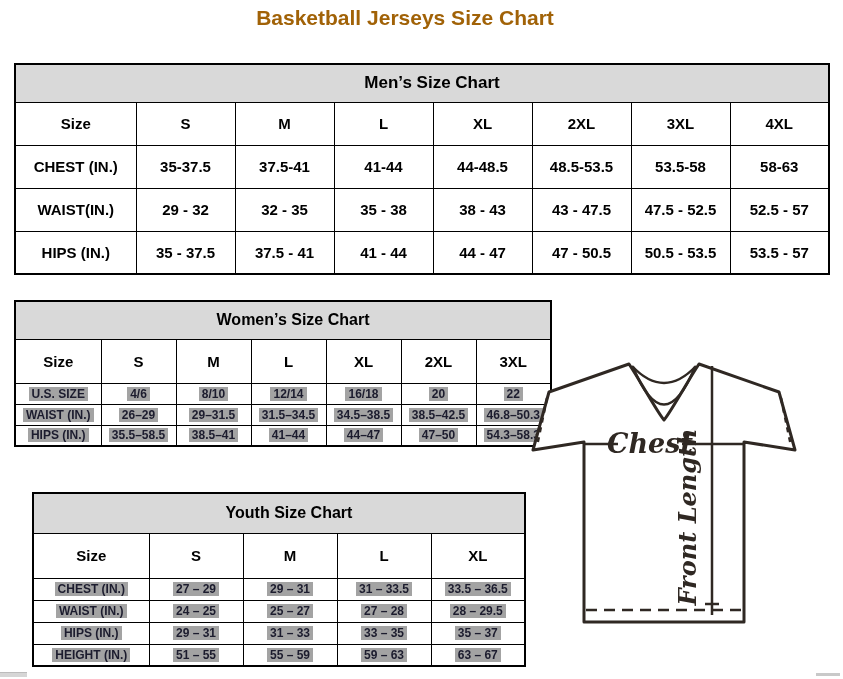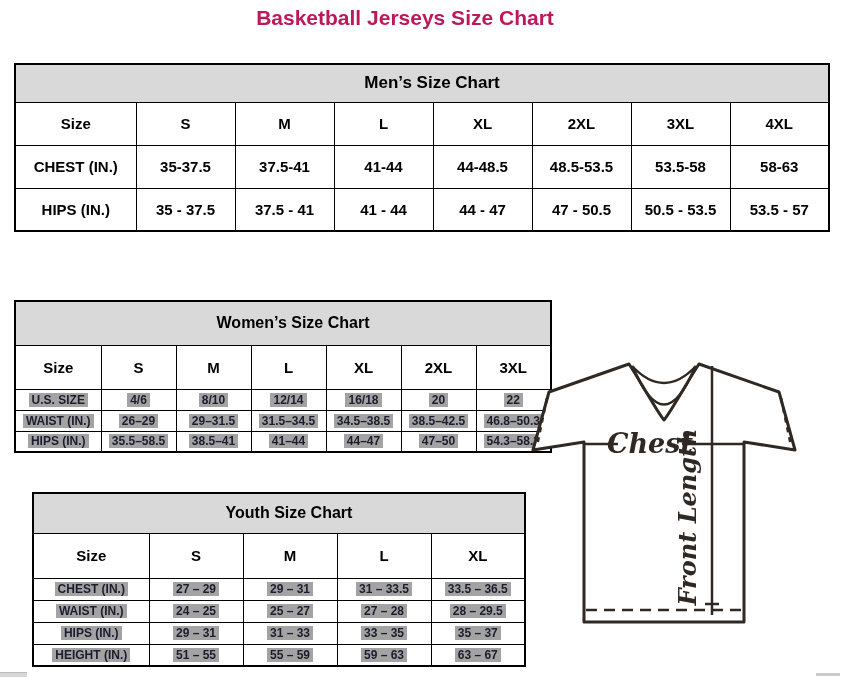--- a/index.html
+++ b/index.html
@@ -1,41 +1,41 @@
 <!DOCTYPE html>
 <html><head>
 <meta charset="utf-8">
 <style>
   * { margin: 0; padding: 0; box-sizing: border-box; }
   html, body { width: 843px; height: 679px; background: #ffffff; overflow: hidden; }
   body { position: relative; font-family: "Liberation Sans", sans-serif; }
 
   .page-title {
     position: absolute; left: 0; top: 6px; width: 810px;
-    text-align: center; font-size: 21px; font-weight: bold; color: #be185d;
+    text-align: center; font-size: 21px; font-weight: bold; color: #a16207;
   }
 
   table { border-collapse: collapse; table-layout: fixed; position: absolute; background: #fff; }
   table, td, th { border: 1px solid #000; }
   table { border-width: 2px; }
   td { text-align: center; vertical-align: middle; color: #000; overflow: hidden; }
 
   .chart-header td {
     background: #d9d9d9; font-weight: bold; font-size: 17px; height: 38px; color: #000; padding-left: 20px;
   }
 
   
   #mens-table  { left: 14px; top: 63px;  width: 814px; }
   #mens-table .size-row td { height: 43px; font-size: 15px; font-weight: bold; }
   #mens-table .data-row td { height: 43px; font-size: 15px; font-weight: bold; }
   #mens-table .row-label   { font-size: 14px; }
 
   
   #womens-table { left: 14px; top: 300px; width: 536px; }
-  #womens-table .chart-header td { height: 44px; font-size: 16px; }
+  #womens-table .chart-header td { height: 38px; font-size: 16px; }
   #womens-table .size-row td { height: 44px; font-size: 15px; font-weight: bold; }
   #womens-table .data-row td { height: 21px; font-size: 12px; font-weight: bold; color: #1c1c2e; }
 
   
   #youth-table { left: 14px; top: 492px; width: 492px; margin-left: 18px; }
   #youth-table .chart-header td { height: 40px; font-size: 16px; }
   #youth-table .size-row td { height: 45px; font-size: 15px; font-weight: bold; }
   #youth-table .data-row td { height: 22px; font-size: 12px; font-weight: bold; color: #1c1c2e; }
 
   .hl { background: #a3a3a3; padding: 0 3px; }
@@ -86,20 +86,30 @@
     <td class="row-label">CHEST (IN.)</td>
     <td>35-37.5</td>
     <td>37.5-41</td>
     <td>41-44</td>
     <td>44-48.5</td>
     <td>48.5-53.5</td>
     <td>53.5-58</td>
     <td>58-63</td>
   </tr>
   <tr class="data-row">
+    <td class="row-label">WAIST(IN.)</td>
+    <td>29 - 32</td>
+    <td>32 - 35</td>
+    <td>35 - 38</td>
+    <td>38 - 43</td>
+    <td>43 - 47.5</td>
+    <td>47.5 - 52.5</td>
+    <td>52.5 - 57</td>
+  </tr>
+  <tr class="data-row">
     <td class="row-label">HIPS (IN.)</td>
     <td>35 - 37.5</td>
     <td>37.5 - 41</td>
     <td>41 - 44</td>
     <td>44 - 47</td>
     <td>47 - 50.5</td>
     <td>50.5 - 53.5</td>
     <td>53.5 - 57</td>
   </tr>
 </tbody>

